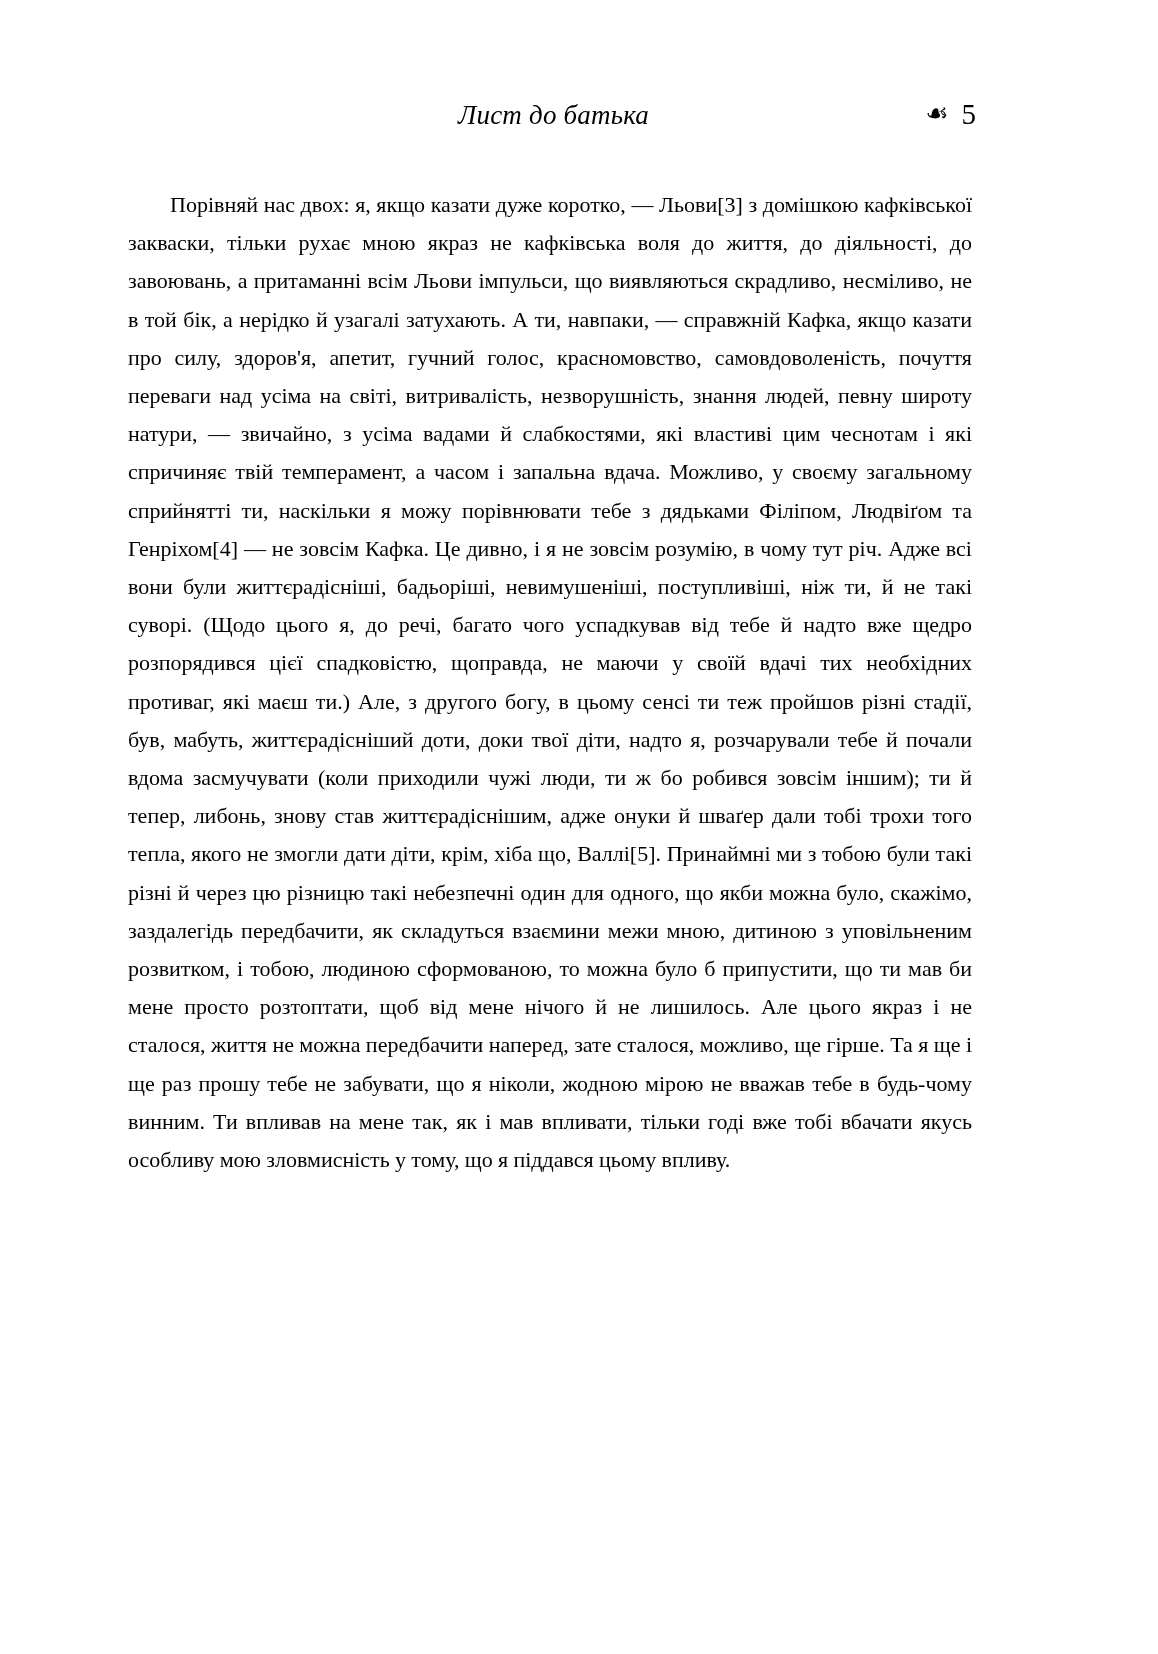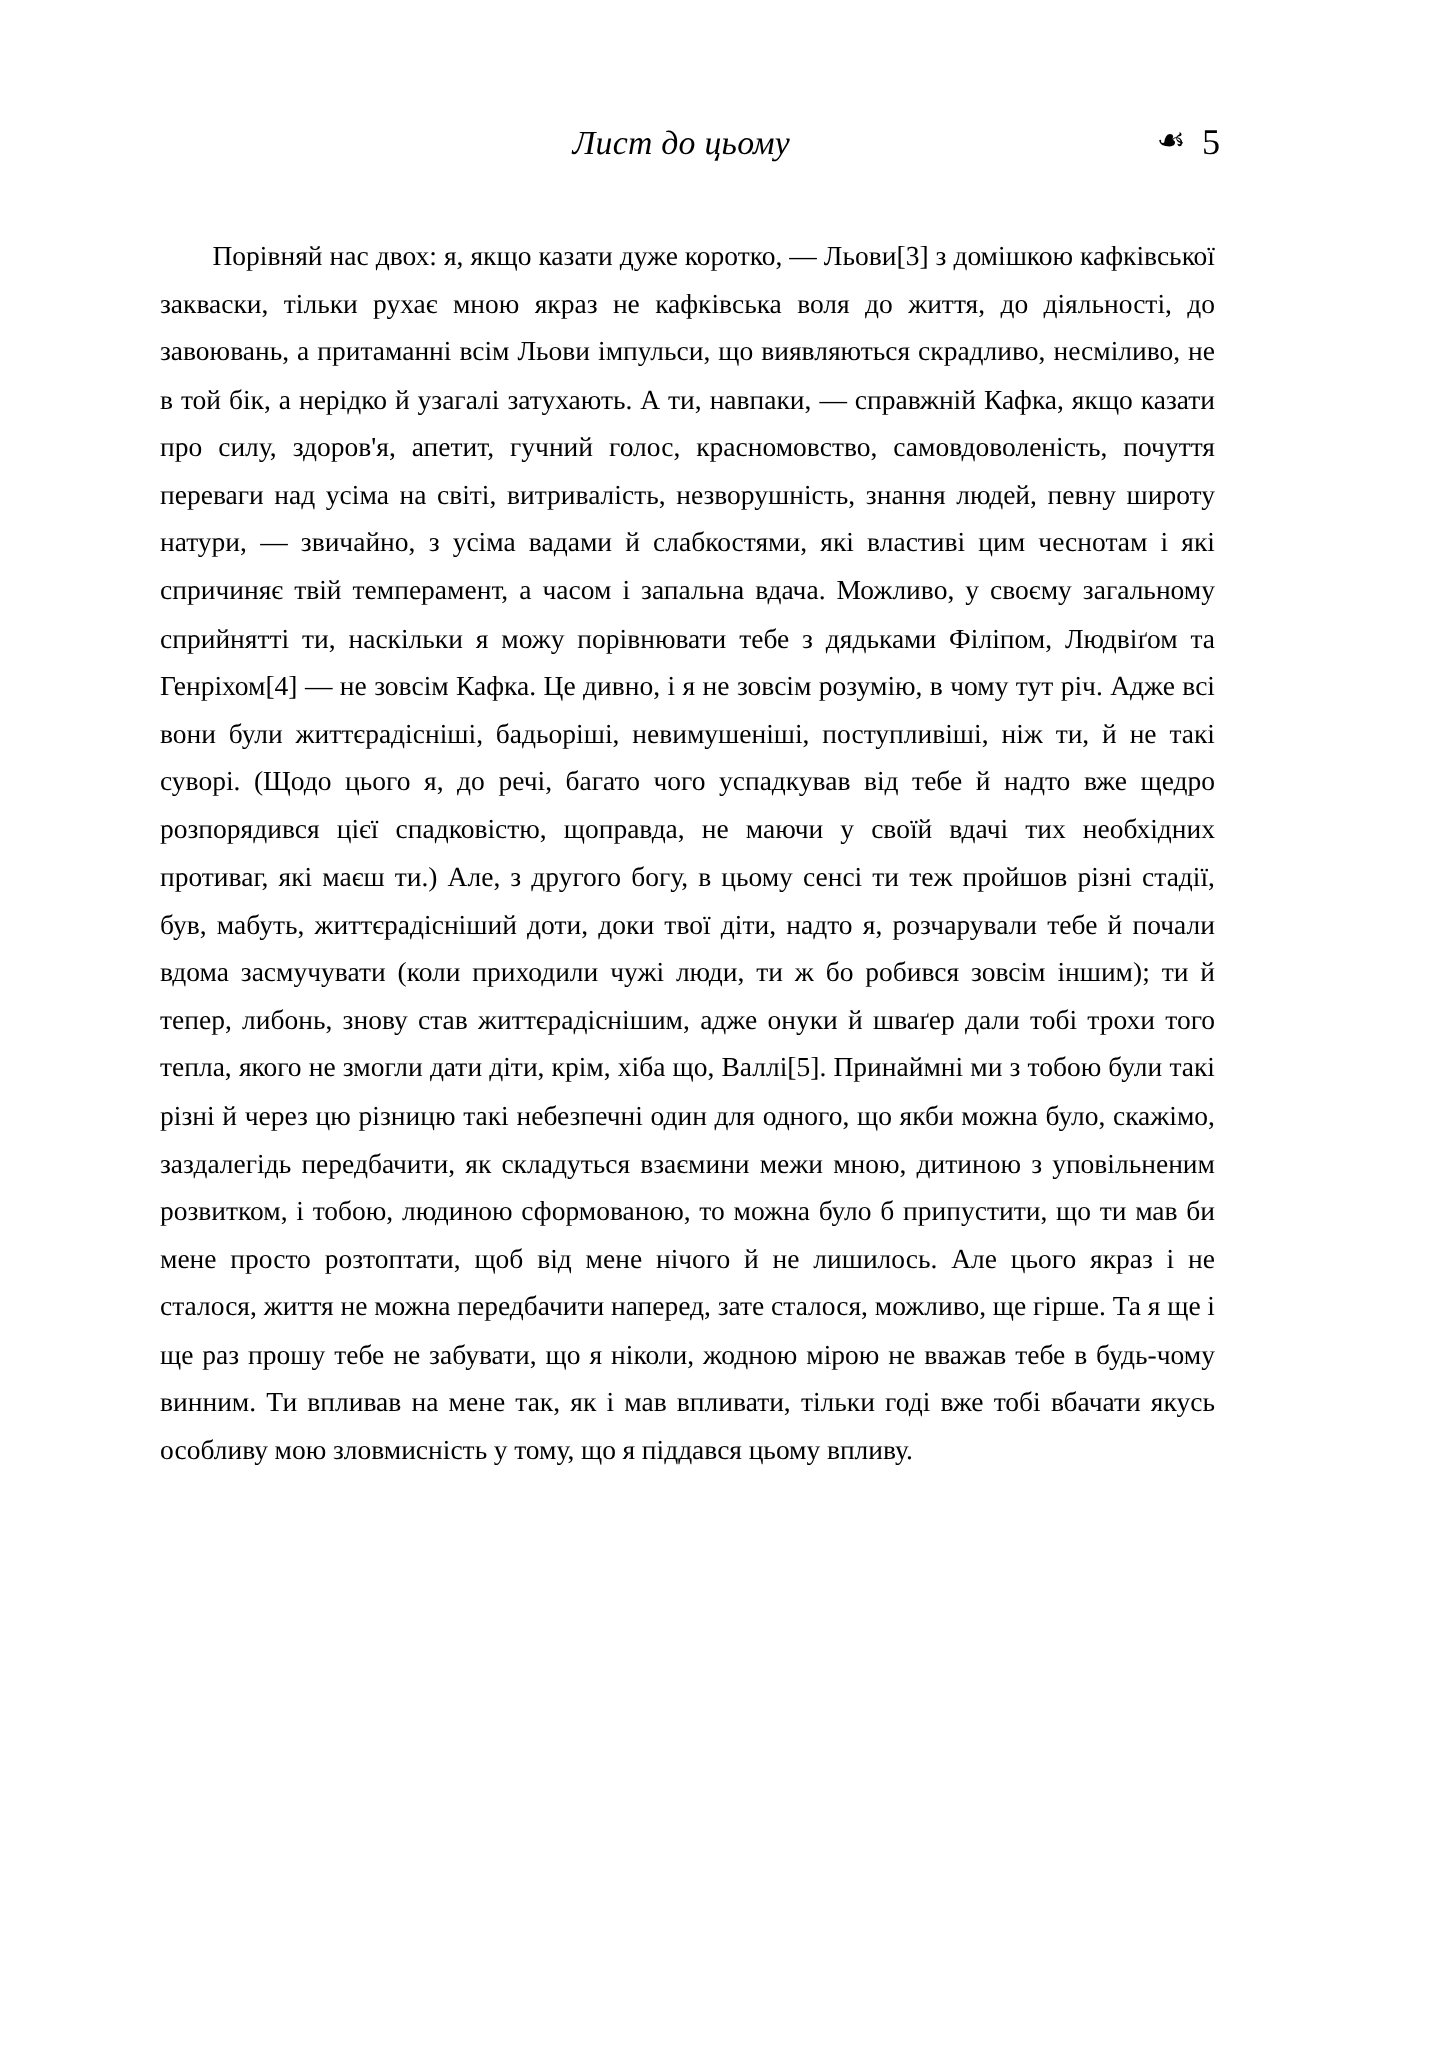--- a/index.html
+++ b/index.html
@@ -81,21 +81,21 @@
     hyphens: manual;
     word-spacing: -0.2px;
   }
 </style>
 </head>
 <body style="background-color: rgb(255, 255, 255); color: rgb(0, 0, 0);">
 
 <div class="page">
 
   <div class="running-head">
-    <div class="running-head-title">Лист до цьому</div>
+    <div class="running-head-title">Лист до батька</div>
 
     <div class="folio">
       <span class="folio-ornament">☙</span>
       <span class="folio-number">5</span>
     </div>
   </div>
 
   <div class="textblock">
     <p class="body-paragraph">Порівняй нас двох: я, якщо казати дуже коротко, — Льови[3] з домішкою кафківської закваски, тільки рухає мною якраз не кафківська воля до життя, до діяльності, до завоювань, а притаманні всім Льови імпульси, що виявляються скрадливо, несміливо, не в той бік, а нерідко й узагалі затухають. А ти, навпаки, — справжній Кафка, якщо казати про силу, здоров'я, апетит, гучний голос, красномовство, самовдоволеність, почуття переваги над усіма на світі, витривалість, незворушність, знання людей, певну широту натури, — звичайно, з усіма вадами й слабкостями, які властиві цим чеснотам і які спричиняє твій темперамент, а часом і запальна вдача. Можливо, у своєму загальному сприйнятті ти, наскільки я можу порівнювати тебе з дядьками Філіпом, Людвіґом та Генріхом[4] — не зовсім Кафка. Це дивно, і я не зовсім розумію, в чому тут річ. Адже всі вони були життєрадісніші, бадьоріші, невимушеніші, поступливіші, ніж ти, й не такі суворі. (Щодо цього я, до речі, багато чого успадкував від тебе й надто вже щедро розпорядився цієї спадковістю, щоправда, не маючи у своїй вдачі тих необхідних противаг, які маєш ти.) Але, з другого богу, в цьому сенсі ти теж пройшов різні стадії, був, мабуть, життєрадісніший доти, доки твої діти, надто я, розчарували тебе й почали вдома засмучувати (коли приходили чужі люди, ти ж бо робився зовсім іншим); ти й тепер, либонь, знову став життєрадіснішим, адже онуки й шваґер дали тобі трохи того тепла, якого не змогли дати діти, крім, хіба що, Валлі[5]. Принаймні ми з тобою були такі різні й через цю різницю такі небезпечні один для одного, що якби можна було, скажімо, заздалегідь передбачити, як складуться взаємини межи мною, дитиною з уповільненим розвитком, і тобою, людиною сформованою, то можна було б припустити, що ти мав би мене просто розтоптати, щоб від мене нічого й не лишилось. Але цього якраз і не сталося, життя не можна передбачити наперед, зате сталося, можливо, ще гірше. Та я ще і ще раз прошу тебе не забувати, що я ніколи, жодною мірою не вважав тебе в будь-чому винним. Ти впливав на мене так, як і мав впливати, тільки годі вже тобі вбачати якусь особливу мою зловмисність у тому, що я піддався цьому впливу.</p>
   </div>

